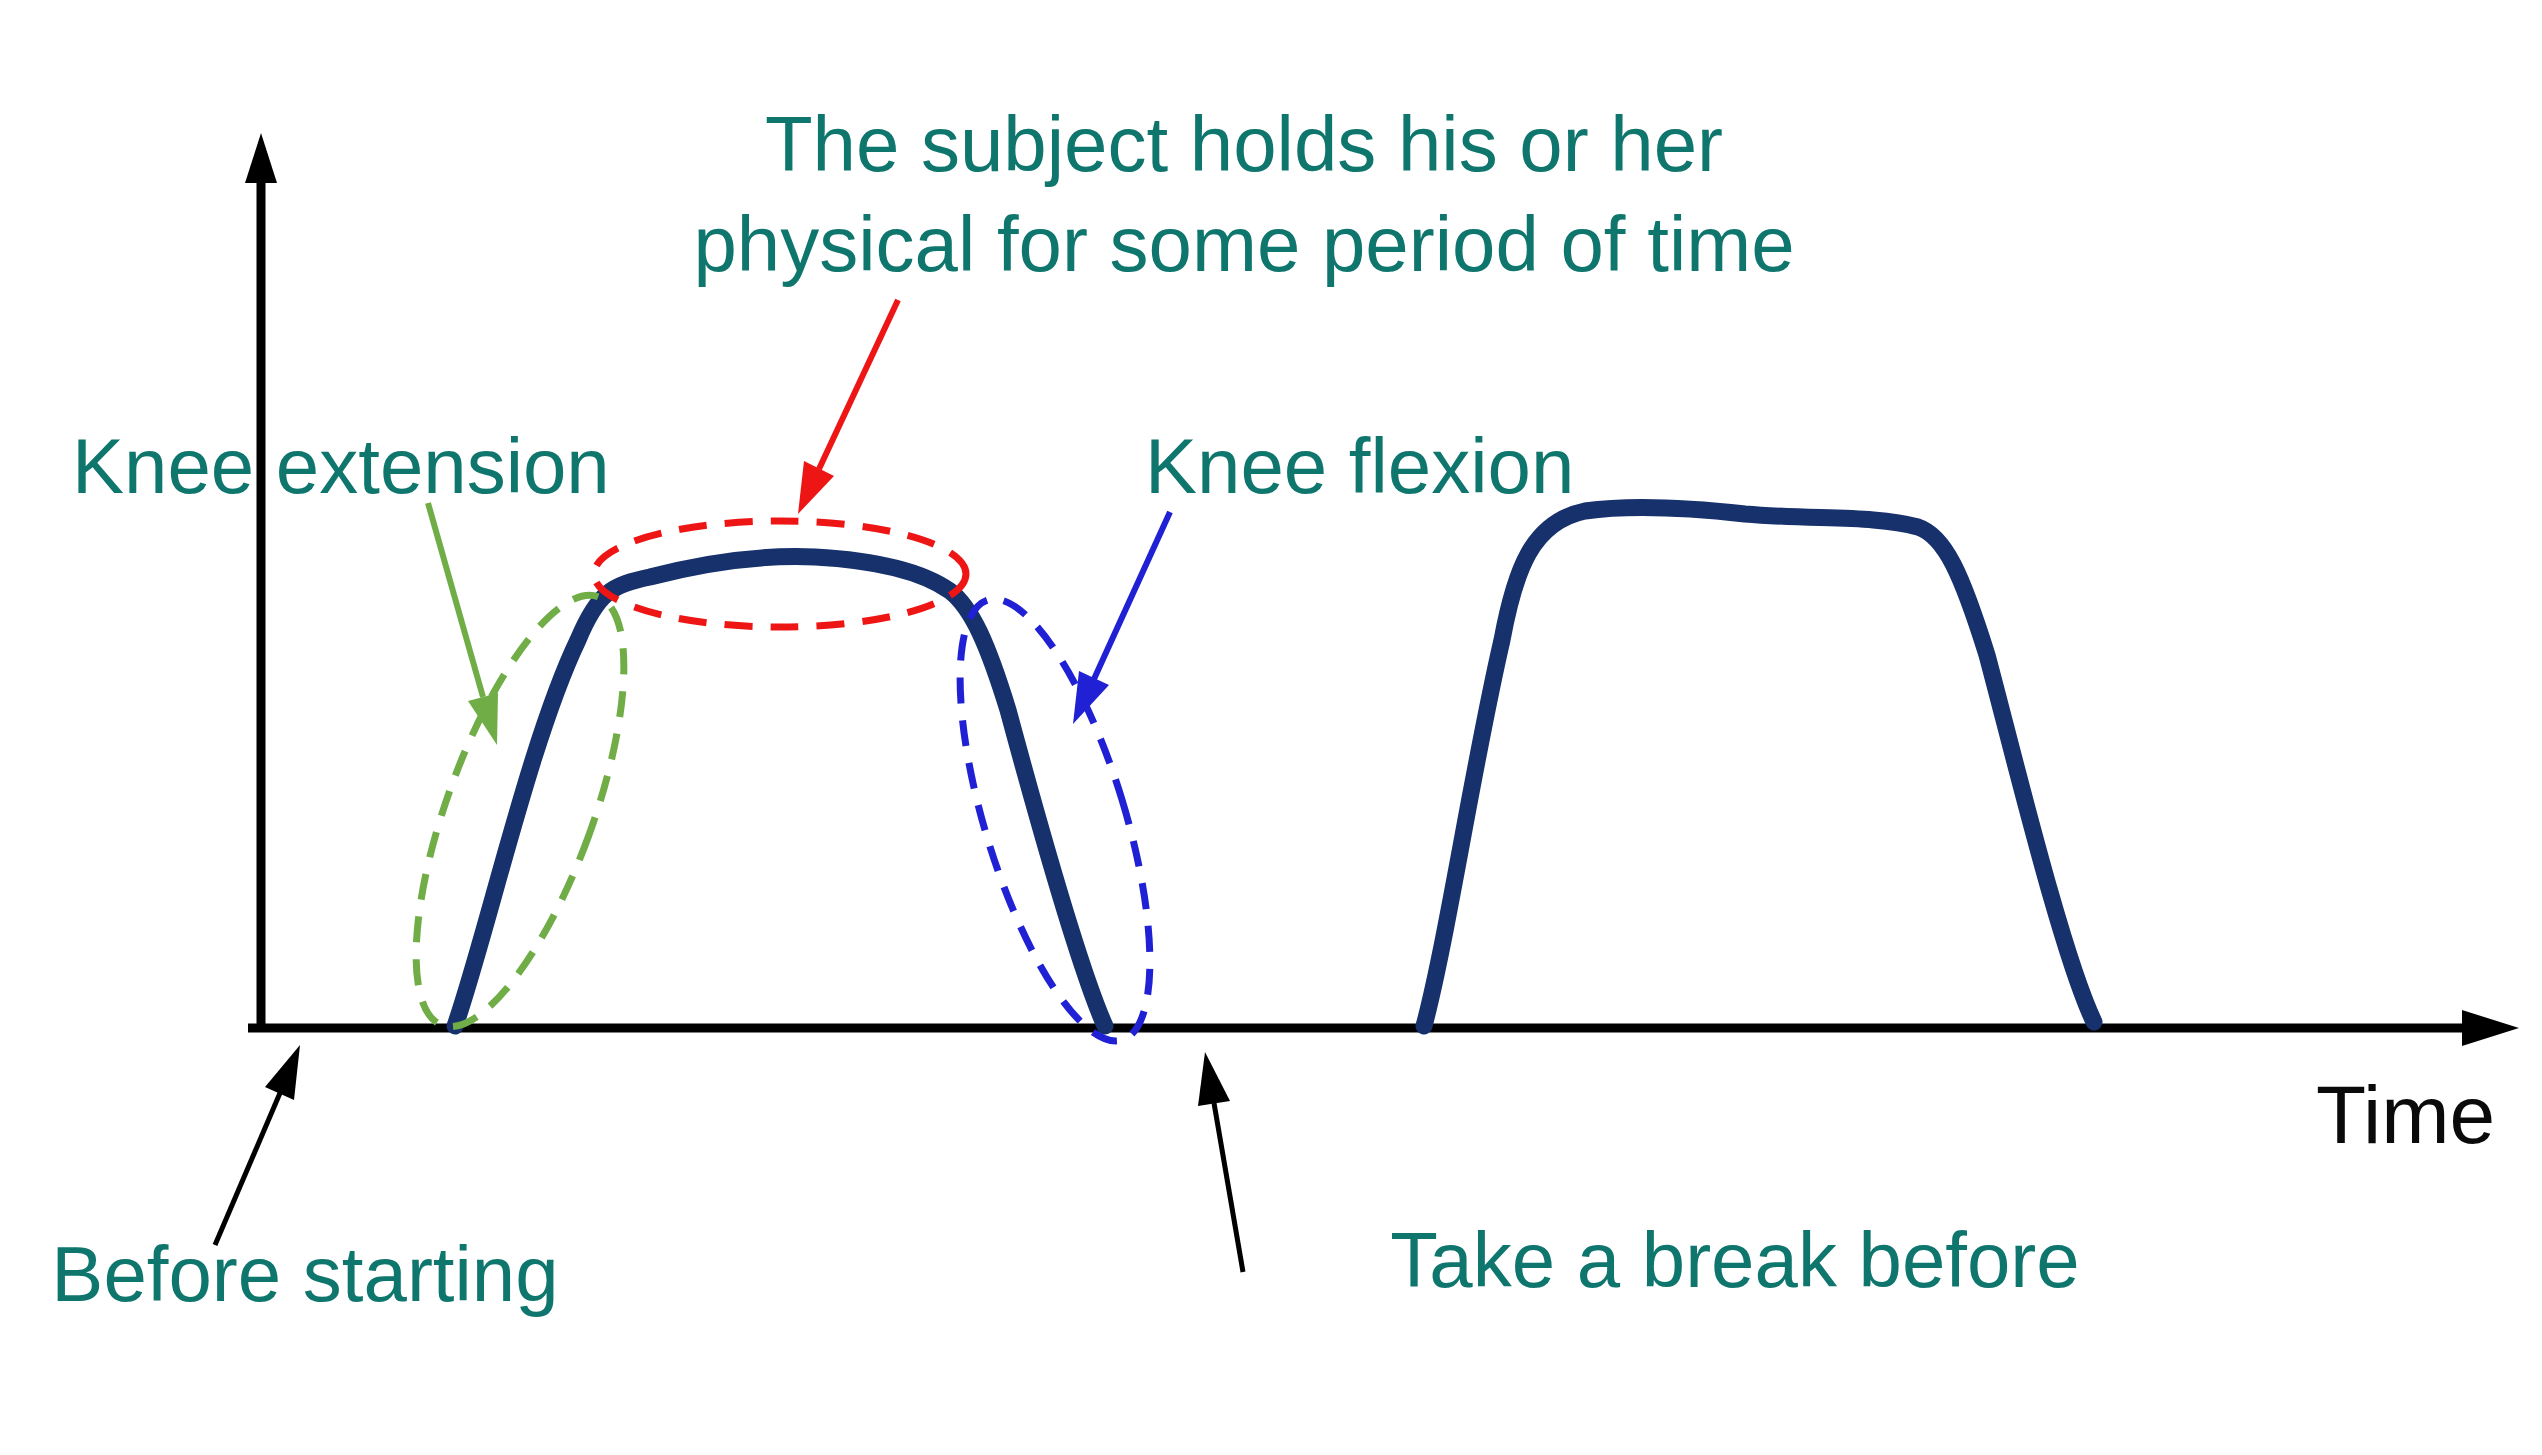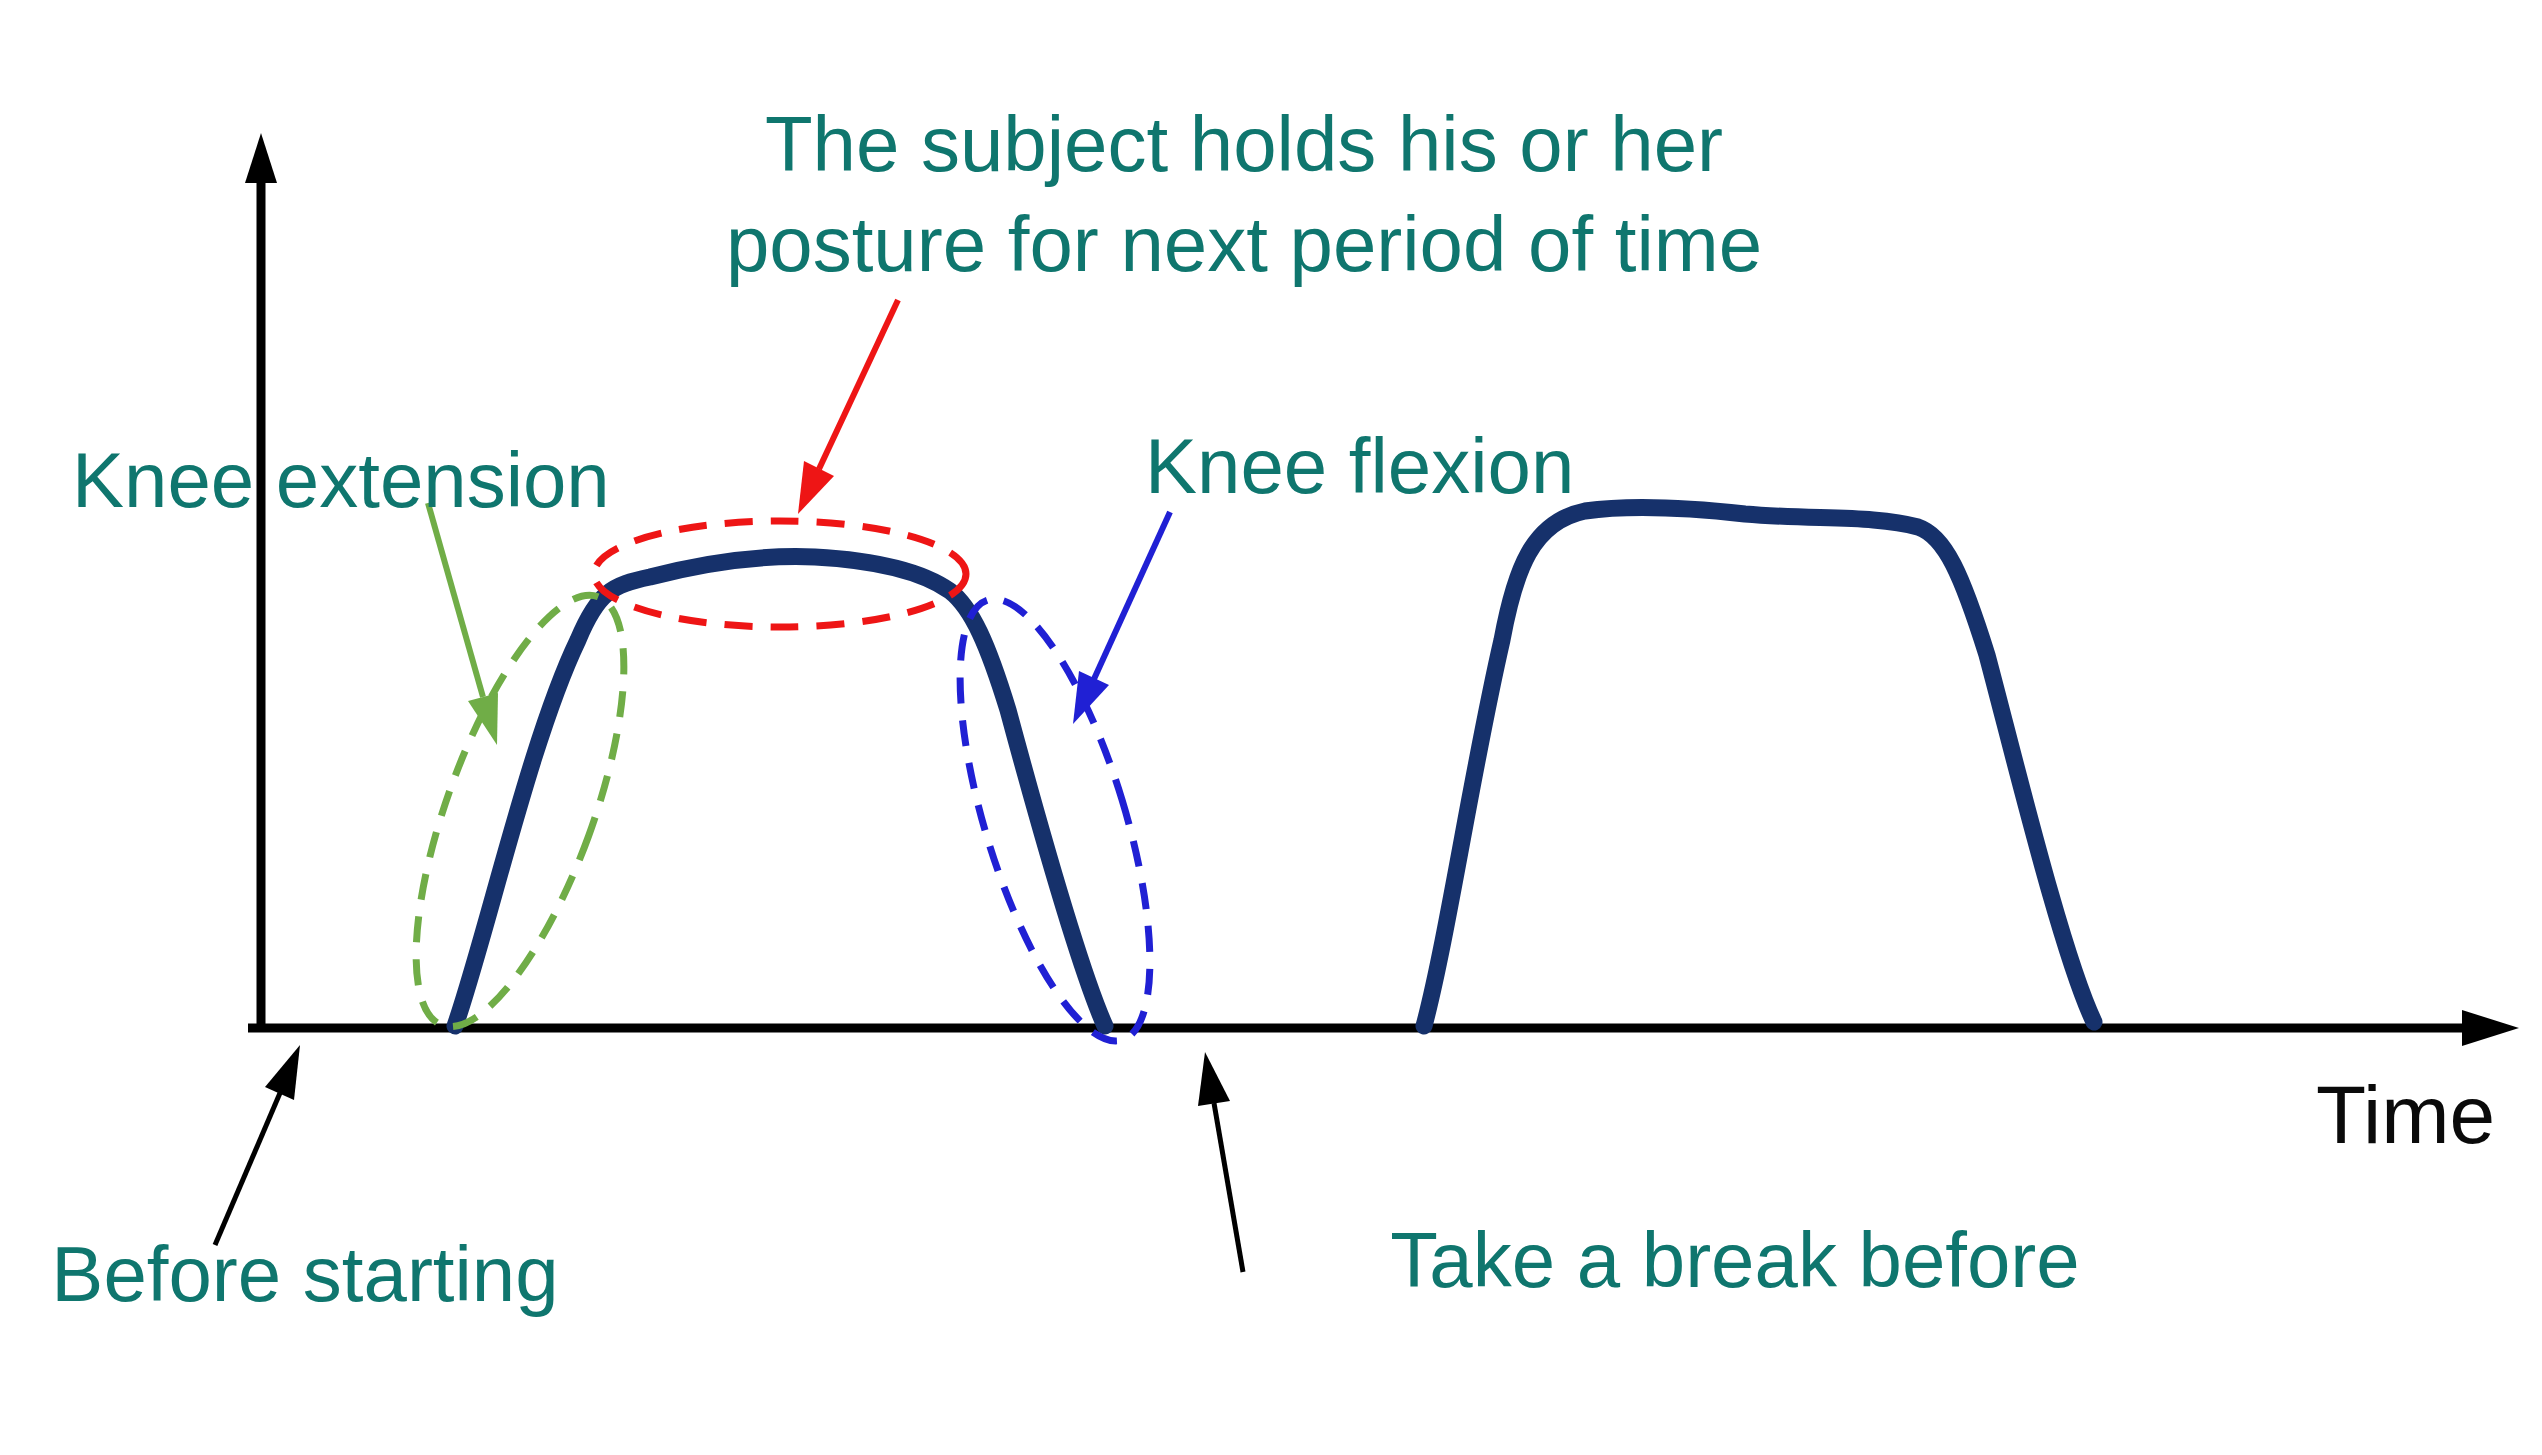--- a/index.html
+++ b/index.html
@@ -59,24 +59,24 @@
 
     <line x1="1243" y1="1272" x2="1214" y2="1103" stroke-width="5" stroke="#000000"></line>
     <polygon points="1205,1052 1230,1101 1198,1106" fill="#000000"></polygon>
   </svg>
 
 
   <div class="axis-lbl" style="left:2316px;top:1065px;">Time</div>
 
   <div class="lbl center" style="left:594px;top:94px;width:1300px;">
     <div>The subject holds his or her</div>
-    <div>posture for next period of time</div>
+    <div>physical for some period of time</div>
   </div>
 
-  <div class="lbl" style="left:72px;top:416px;margin-top:14px;">Knee extension</div>
+  <div class="lbl" style="left:72px;top:416px;">Knee extension</div>
 
   <div class="lbl" style="left:1145px;top:416px;">Knee flexion</div>
 
   <div class="lbl center" style="left:0px;top:1224px;width:610px;">
     <div>Before starting</div>
   </div>
 
   <div class="lbl center" style="left:1185px;top:1210px;width:1100px;">
     <div>Take a break before</div>
   </div>

